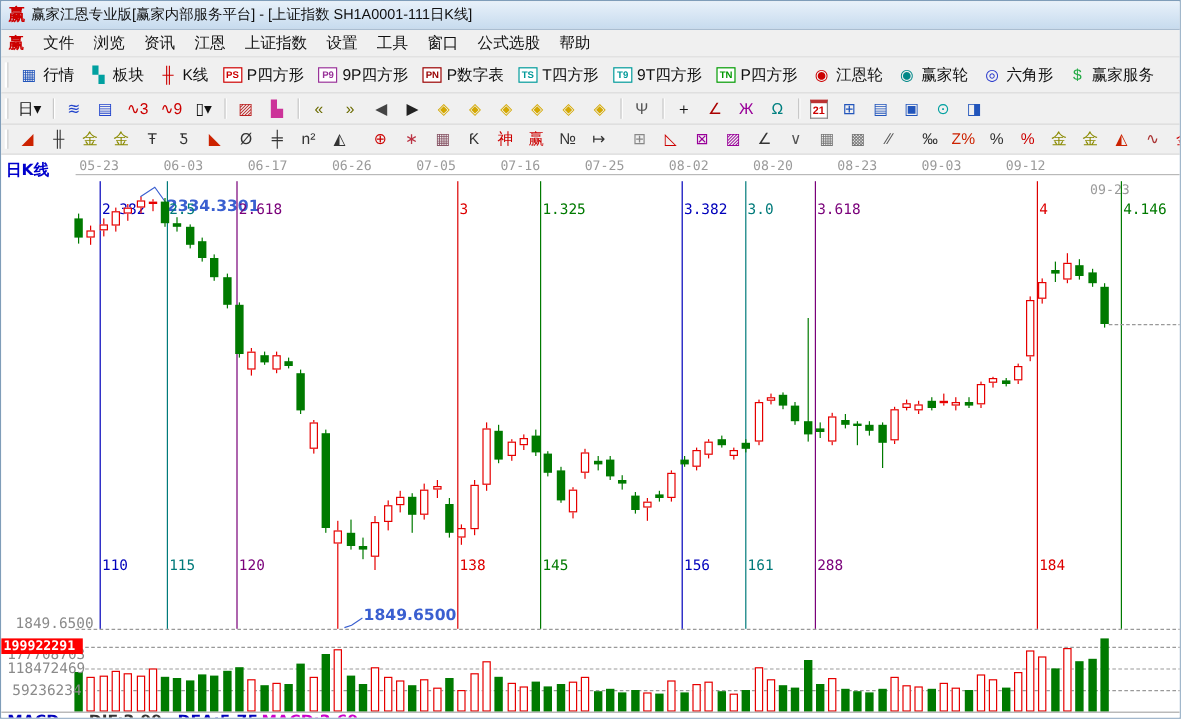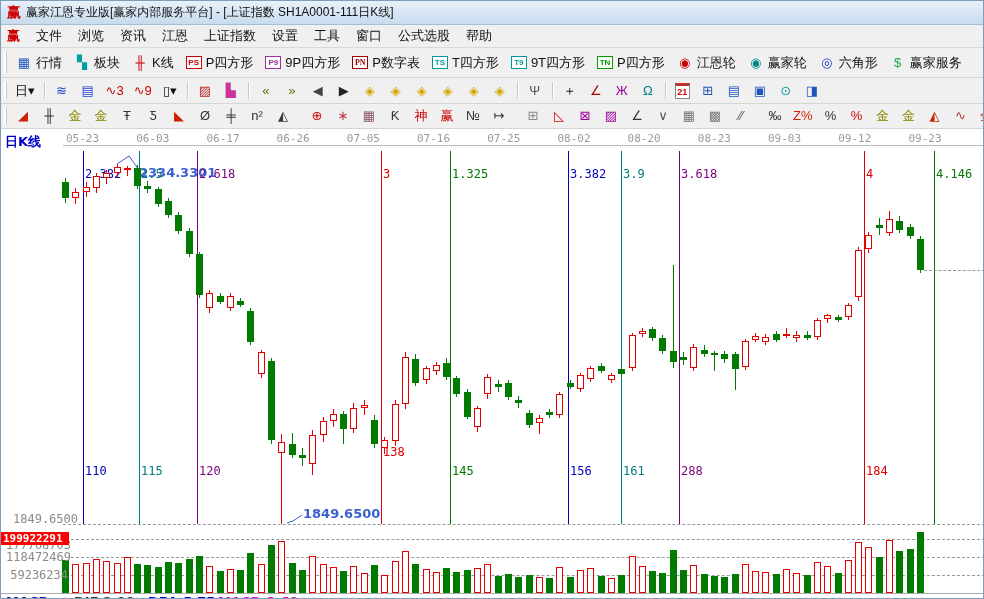--- a/index.html
+++ b/index.html
@@ -97,21 +97,21 @@
       </span>
       <span class="tbtn">
         <span class="badge" style="color: rgb(204, 0, 0); border-color: rgb(204, 0, 0);">PS</span>
         <span>P四方形</span>
       </span>
       <span class="tbtn">
         <span class="badge" style="color: rgb(153, 51, 153); border-color: rgb(153, 51, 153);">P9</span>
         <span>9P四方形</span>
       </span>
       <span class="tbtn">
-        <span class="badge" style="color: rgb(153, 0, 0); border-color: rgb(153, 0, 0); font-family: Liberation Serif, serif;">PN</span>
+        <span class="badge" style="color: rgb(153, 0, 0); border-color: rgb(153, 0, 0);">PN</span>
         <span>P数字表</span>
       </span>
       <span class="tbtn">
         <span class="badge" style="color: rgb(0, 153, 153); border-color: rgb(0, 153, 153);">TS</span>
         <span>T四方形</span>
       </span>
       <span class="tbtn">
         <span class="badge" style="color: rgb(0, 153, 153); border-color: rgb(0, 153, 153);">T9</span>
         <span>9T四方形</span>
       </span>
@@ -379,41 +379,41 @@
       <div class="dlabel" style="left: 205.4px;">06-17</div>
       <div class="dlabel" style="left: 275.6px;">06-26</div>
       <div class="dlabel" style="left: 345.8px;">07-05</div>
       <div class="dlabel" style="left: 416px;">07-16</div>
       <div class="dlabel" style="left: 486.2px;">07-25</div>
       <div class="dlabel" style="left: 556.4px;">08-02</div>
       <div class="dlabel" style="left: 626.6px;">08-20</div>
       <div class="dlabel" style="left: 696.8px;">08-23</div>
       <div class="dlabel" style="left: 767px;">09-03</div>
       <div class="dlabel" style="left: 837.2px;">09-12</div>
-      <div class="dlabel" style="left: 907.4px;">09-23</div>
+      <div class="dlabel" style="left: 907.4px; margin-top: 20px;">09-23</div>
       <div class="vline" style="left: 82px; background: rgb(0, 0, 187);"></div>
       <div class="vtop" style="left: 84px; top: 38px; color: rgb(0, 0, 187);">2.382</div>
       <div class="vbot" style="left: 84px; top: 335px; color: rgb(0, 0, 187);">110</div>
       <div class="vline" style="left: 138px; background: rgb(0, 122, 122);"></div>
       <div class="vtop" style="left: 140px; top: 38px; color: rgb(0, 122, 122);">2.5</div>
       <div class="vbot" style="left: 140px; top: 335px; color: rgb(0, 122, 122);">115</div>
       <div class="vline" style="left: 196px; background: rgb(122, 0, 122);"></div>
       <div class="vtop" style="left: 198px; top: 38px; color: rgb(122, 0, 122);">2.618</div>
       <div class="vbot" style="left: 198px; top: 335px; color: rgb(122, 0, 122);">120</div>
       <div class="vline" style="left: 380px; background: rgb(221, 0, 0);"></div>
       <div class="vtop" style="left: 382px; top: 38px; color: rgb(221, 0, 0);">3</div>
-      <div class="vbot" style="left: 382px; top: 316px; color: rgb(221, 0, 0);">138</div>
+      <div class="vbot" style="left: 382px; top: 335px; color: rgb(221, 0, 0);">138</div>
       <div class="vline" style="left: 449px; background: rgb(0, 122, 0);"></div>
       <div class="vtop" style="left: 451px; top: 38px; color: rgb(0, 122, 0);">1.325</div>
       <div class="vbot" style="left: 451px; top: 335px; color: rgb(0, 122, 0);">145</div>
       <div class="vline" style="left: 567px; background: rgb(0, 0, 187);"></div>
       <div class="vtop" style="left: 569px; top: 38px; color: rgb(0, 0, 187);">3.382</div>
       <div class="vbot" style="left: 569px; top: 335px; color: rgb(0, 0, 187);">156</div>
       <div class="vline" style="left: 620px; background: rgb(0, 122, 122);"></div>
-      <div class="vtop" style="left: 622px; top: 38px; color: rgb(0, 122, 122);">3.9</div>
+      <div class="vtop" style="left: 622px; top: 38px; color: rgb(0, 122, 122);">3.0</div>
       <div class="vbot" style="left: 622px; top: 335px; color: rgb(0, 122, 122);">161</div>
       <div class="vline" style="left: 678px; background: rgb(122, 0, 122);"></div>
       <div class="vtop" style="left: 680px; top: 38px; color: rgb(122, 0, 122);">3.618</div>
       <div class="vbot" style="left: 680px; top: 335px; color: rgb(122, 0, 122);">288</div>
       <div class="vline" style="left: 863px; background: rgb(221, 0, 0);"></div>
       <div class="vtop" style="left: 865px; top: 38px; color: rgb(221, 0, 0);">4</div>
       <div class="vbot" style="left: 865px; top: 335px; color: rgb(221, 0, 0);">184</div>
       <div class="vline" style="left: 933px; background: rgb(0, 122, 0);"></div>
       <div class="vtop" style="left: 935px; top: 38px; color: rgb(0, 122, 0);">4.146</div>
       <div class="vbot" style="left: 983px; top: 335px; color: rgb(0, 122, 0);">191</div>

